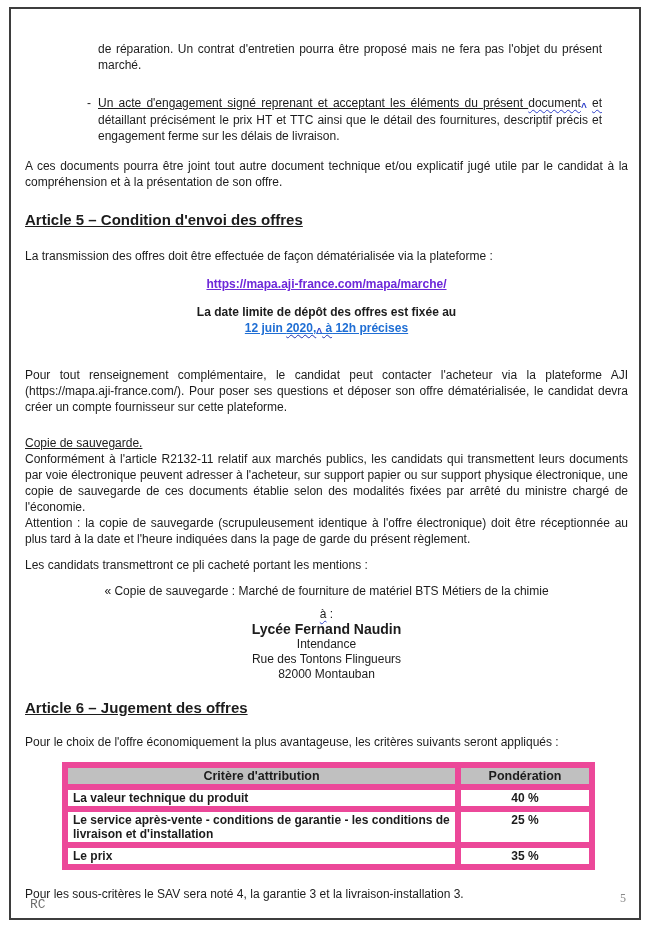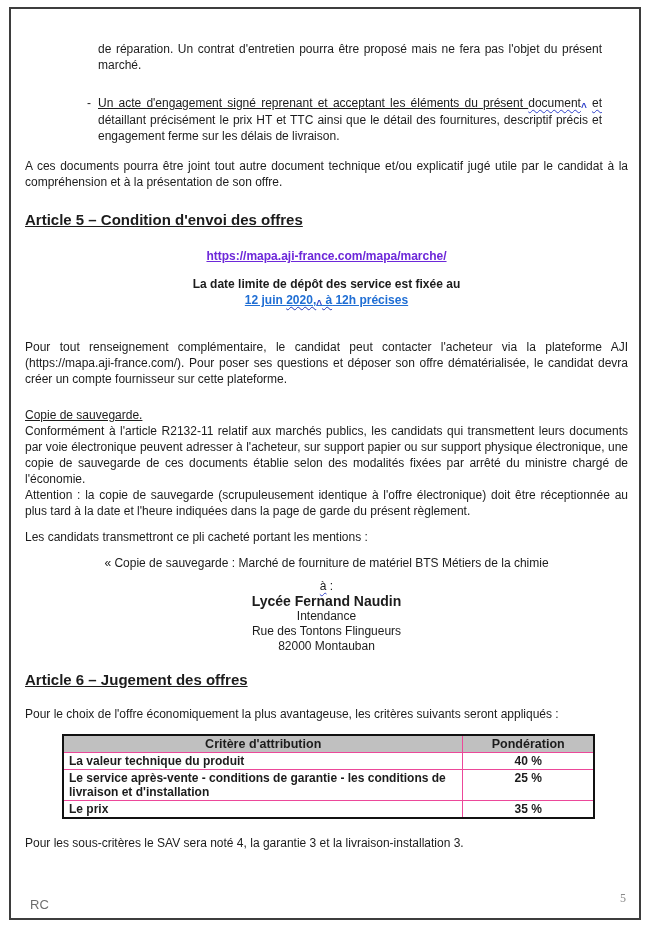--- a/index.html
+++ b/index.html
@@ -39,29 +39,29 @@
   .link-blue .wavy-blue{text-decoration-color:#2233b0;}
   .mb22{margin-bottom:22px;margin-top:11px;} .mb20{margin-bottom:20px;} .mb18{margin-bottom:18px;}
   .mb14{margin-bottom:14px;} .mb12{margin-bottom:12px;} .mb10{margin-bottom:10px;}
   .mb7{margin-bottom:7px;}  .mb30{margin-bottom:30px;}
   .addr-line{line-height:15px;}
   table.criteria{
     border-collapse:collapse;margin-left:37px;width:533px;
     font-size:12px;line-height:14px;
   }
   table.criteria th,table.criteria td{
-    border:1px solid #ec4899;padding:1px 5px;font-weight:bold;
+    border:6px solid #ec4899;padding:1px 5px;font-weight:bold;
   }
   table.criteria{border:2px solid #111;}
   table.criteria th{background:#c0c0c0;text-align:center;font-size:12.5px;}
   td.crit{text-align:left;width:398px;}
   td.pond{text-align:center;width:121px;}
   .footer-left{
     position:absolute;left:30px;bottom:26px;
-    font-family:Liberation Sans, sans-serif;
+    font-family:Liberation Mono, monospace;
     font-size:13px;color:#6e6e6e;
   }
   .footer-right{
     position:absolute;right:28px;bottom:32px;
     font-family:"Liberation Serif","DejaVu Serif",serif;
     font-size:12px;color:#8a8a8a;
   }
 </style>
 </head>
 <body>
@@ -73,26 +73,27 @@
   <p class="indent just mb22">de réparation. Un contrat d'entretien pourra être proposé mais ne fera pas l'objet du présent marché.</p>
 
   <p class="indent just bullet mb14">
     <span class="dash">-</span><span class="u">Un acte d'engagement signé reprenant et acceptant les éléments du présent </span><span class="u wavy-blue">document</span><span class="caret">^</span> <span class="u wavy-blue">et</span><span> détaillant précisément le prix HT et TTC ainsi que le détail des fournitures, descriptif précis et engagement ferme sur les délais de livraison.</span>
   </p>
 
   <p class="just mb22">A ces documents pourra être joint tout autre document technique et/ou explicatif jugé utile par le candidat à la compréhension et à la présentation de son offre.</p>
 
   <p class="h-article mb20">Article 5 – Condition d'envoi des offres</p>
 
+  <p class="just mb12">La transmission des offres doit être effectuée de façon dématérialisée via la plateforme :</p>
 
   <p class="center mb12">
     <a href="#" class="link-red">https://mapa.aji-france.com/mapa/marche/</a>
   </p>
 
-  <p class="center bold">La date limite de dépôt des service est fixée au</p>
+  <p class="center bold">La date limite de dépôt des offres est fixée au</p>
 
   <p class="center mb30">
     <a href="#" class="link-blue"><span>12 juin </span><span class="wavy-blue">2020,</span><span class="caret">^</span><span class="wavy-blue"> à</span><span> 12h précises</span></a>
   </p>
 
   <p class="just mb20">Pour tout renseignement complémentaire, le candidat peut contacter l'acheteur via la plateforme AJI (https://mapa.aji-france.com/). Pour poser ses questions et déposer son offre dématérialisée, le candidat devra créer un compte fournisseur sur cette plateforme.</p>
 
   <p class="u">Copie de sauvegarde.</p>
   <p class="just">Conformément à l'article R2132-11 relatif aux marchés publics, les candidats qui transmettent leurs documents par voie électronique peuvent adresser à l'acheteur, sur support papier ou sur support physique électronique, une copie de sauvegarde de ces documents établie selon des modalités fixées par arrêté du ministre chargé de l'économie.</p>
   <p class="just mb10">Attention : la copie de sauvegarde (scrupuleusement identique à l'offre électronique) doit être réceptionnée au plus tard à la date et l'heure indiquées dans la page de garde du présent règlement.</p>

